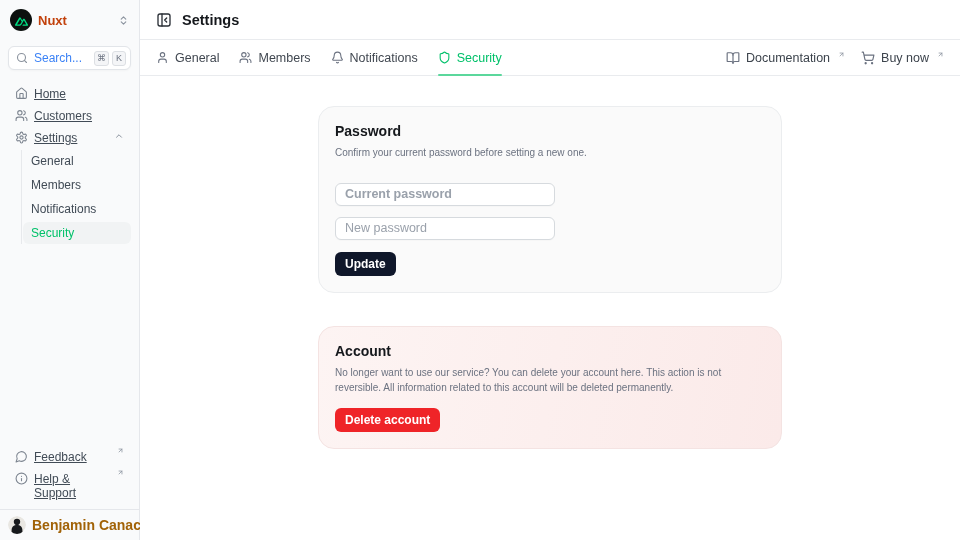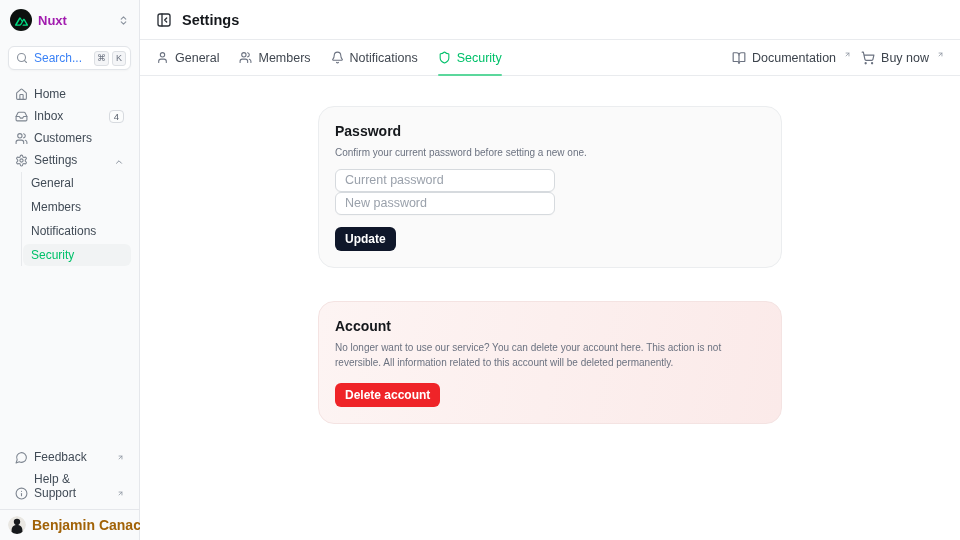--- a/index.html
+++ b/index.html
@@ -7,35 +7,35 @@
   body { font-family: "Liberation Sans", sans-serif; font-size:12.5px; color:#1c2128; background:#fff; }
   .app { display:flex; width:960px; height:540px; }
 
   
   .sidebar { width:140px; min-width:140px; background:#f9fafb; border-right:1px solid #e5e7eb;
              display:flex; flex-direction:column; }
   .team-switcher { margin:8px 8px 0; height:24px; display:flex; align-items:center; gap:6px;
                    padding:0 2px; border-radius:6px; cursor:pointer; }
   .logo-circle { width:22px; height:22px; border-radius:50%; background:#0c100e;
                  display:flex; align-items:center; justify-content:center; flex:none; }
-  .team-name { font-weight:700; font-size:13px; color:#a21caf; flex:1; }
+  .team-name { font-weight:700; font-size:13px; color:#c2410c; flex:1; }
   .muted-ic { color:#8b939e; flex:none; display:flex; }
 
   .searchbox { margin:14px 8px 0; height:24px; background:#fff; border:1px solid #e2e5e9;
                border-radius:6px; display:flex; align-items:center; gap:6px; padding:0 4px 0 7px;
                box-shadow:0 1px 2px rgba(0,0,0,.03); color:#6b7280; cursor:text; }
   .searchbox .ph { flex:1; font-size:12px; color:#3b82f6; }
   .kbds { display:flex; gap:3px; }
   kbd { font-family:"Liberation Sans",sans-serif; font-size:9px; color:#6b7280; background:#f4f5f7;
         border:1px solid #dcdfe3; border-radius:3px; min-width:14px; height:15px;
         display:inline-flex; align-items:center; justify-content:center; padding:0 2px; }
 
   nav { margin:14px 8px 0; }
-  .nav-item { display:flex; align-items:flex-end; gap:6px; padding:3px 7px; border-radius:6px;
-              color:#414b56; cursor:pointer; margin-bottom:2px; }
+  .nav-item { display:flex; align-items:flex-start; gap:6px; padding:3px 7px; border-radius:6px;
+              color:#414b56; cursor:pointer; margin-bottom:2px;text-decoration:underline; }
   .nav-item .ic { color:#7d8590; display:flex; flex:none; }
   .nav-item .lbl { font-size:12px; flex:1; }
   .badge { font-size:9.5px; color:#59616d; border:1px solid #d7dadf; border-radius:4px;
            padding:1px 4px; line-height:1; background:#fbfcfc; }
   .children { margin-left:13px; border-left:1px solid #e7e9ec; padding-left:1px; }
   .child-item { display:flex; align-items:center; padding:4px 8px; border-radius:6px;
                 color:#414b56; font-size:12px; cursor:pointer; margin-bottom:2px; }
   .child-item.active { background:#f1f3f4; color:#00c16a; }
 
   .side-spacer { flex:1; }
@@ -56,37 +56,37 @@
   .tabbar { height:36px; border-bottom:1px solid #e9ebee; display:flex; align-items:center;
             padding:0 16px; }
   .tabs { display:flex; gap:20px; height:100%; }
   .tab { display:flex; align-items:center; gap:6px; color:#6b7280; font-size:12.5px;
          position:relative; cursor:pointer; height:100%; }
   .tab .lbl { color:#404750; }
   .tab.active, .tab.active .lbl { color:#00c16a; }
   .tab.active::after { content:""; position:absolute; left:0; right:0; bottom:-1px; height:2px;
                        background:#5bd79c; border-radius:2px; }
   .tab .ic { display:flex; }
-  .actions { margin-left:auto; display:flex; gap:10px; }
+  .actions { margin-left:auto; display:flex; gap:16px; }
   .action { display:flex; align-items:center; gap:6px; color:#3c434c; font-size:12.5px; cursor:pointer; }
   .action .ic { color:#6b7280; display:flex; }
 
   .content { flex:1; overflow:hidden; }
   .column { width:464px; margin:30px auto 0; }
 
   .card { border-radius:16px; padding:16px; }
   .card-gray { background:#fafafa; border:1px solid #ebedef; }
   .card-danger { background:linear-gradient(100deg,#fdf4f3 0%,#fbeae9 100%); border:1px solid #f4e3e2;
                  margin-top:33px; }
   .card-title { font-size:14px; font-weight:700; color:#15181c; }
   .card-desc { margin-top:6px; font-size:10px; color:#6b7280; line-height:1.55; }
-  .field { display:block; width:220px; height:23px; border:1px solid #d6dade;
+  .field { display:block; margin-top:11px; width:220px; height:23px; border:1px solid #d6dade;
            border-radius:6px; background:#fff; padding:0 9px; font-family:"Liberation Sans",sans-serif;
            font-size:12.5px; color:#1c2128; box-shadow:0 1px 1px rgba(0,0,0,.02); outline:none; }
-  .field:first-of-type { margin-top:8px; }
+  .field:first-of-type { margin-top:22px;font-weight:bold; }
   .field::placeholder { color:#9aa1ab; }
   .btn { display:inline-block; margin-top:12px; border:none; border-radius:6px; padding:5px 10px;
          font-family:"Liberation Sans",sans-serif; font-size:12px; font-weight:600; color:#fff;
          cursor:pointer; }
   .btn-primary { background:#0f172a; }
   .btn-danger { background:#ef2428; }
 </style>
 </head>
 <body>
 
@@ -129,30 +129,20 @@
           <svg width="13" height="13" viewBox="0 0 24 24" fill="none" stroke="currentColor" stroke-width="2" stroke-linecap="round" stroke-linejoin="round">
               <path d="M15 21v-8a1 1 0 0 0-1-1h-4a1 1 0 0 0-1 1v8"></path>
               <path d="M3 10a2 2 0 0 1 .709-1.528l7-6a2 2 0 0 1 2.582 0l7 6A2 2 0 0 1 21 10v9a2 2 0 0 1-2 2H5a2 2 0 0 1-2-2z"></path>
             </svg>
         </span>
         <span class="lbl">Home</span>
       </div>
       <div class="nav-item">
         <span class="ic">
           <svg width="13" height="13" viewBox="0 0 24 24" fill="none" stroke="currentColor" stroke-width="2" stroke-linecap="round" stroke-linejoin="round">
-              <polyline points="22 12 16 12 14 15 10 15 8 12 2 12"></polyline>
-              <path d="M5.45 5.11 2 12v6a2 2 0 0 0 2 2h16a2 2 0 0 0 2-2v-6l-3.45-6.89A2 2 0 0 0 16.76 4H7.24a2 2 0 0 0-1.79 1.11z"></path>
-            </svg>
-        </span>
-        <span class="lbl">Inbox</span>
-        <span class="badge">4</span>
-      </div>
-      <div class="nav-item">
-        <span class="ic">
-          <svg width="13" height="13" viewBox="0 0 24 24" fill="none" stroke="currentColor" stroke-width="2" stroke-linecap="round" stroke-linejoin="round">
               <path d="M16 21v-2a4 4 0 0 0-4-4H6a4 4 0 0 0-4 4v2"></path>
               <circle cx="9" cy="7" r="4"></circle>
               <path d="M22 21v-2a4 4 0 0 0-3-3.87"></path>
               <path d="M16 3.13a4 4 0 0 1 0 7.75"></path>
             </svg>
         </span>
         <span class="lbl">Customers</span>
       </div>
       <div class="nav-item">
         <span class="ic">

